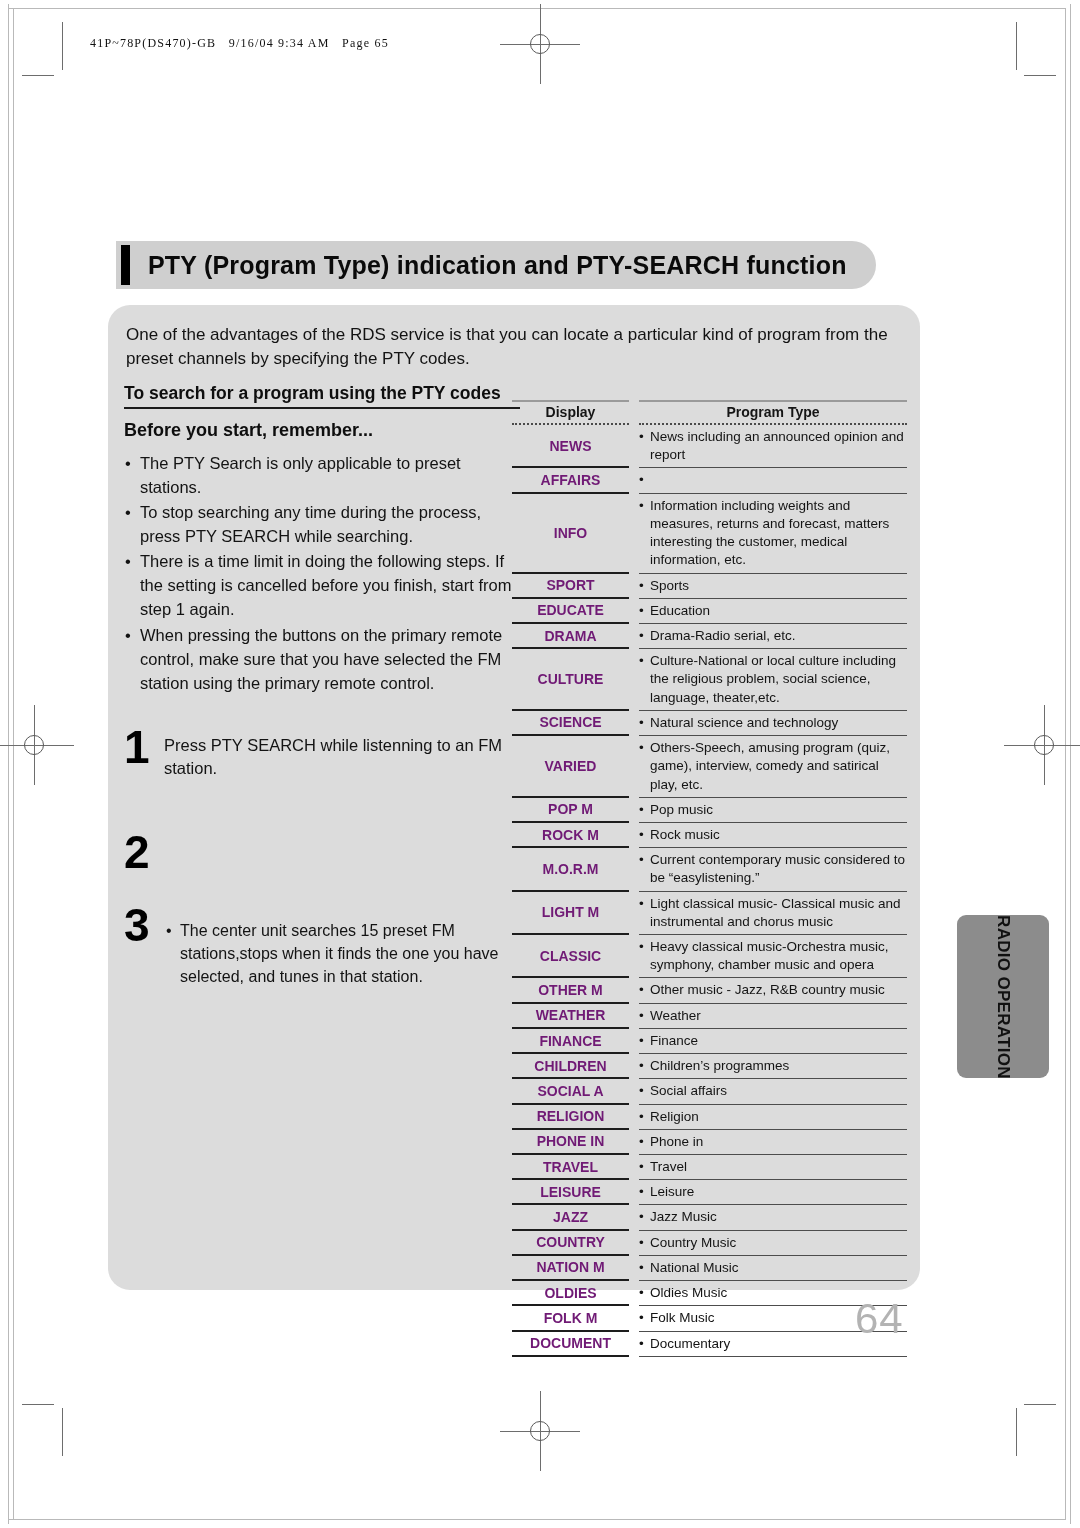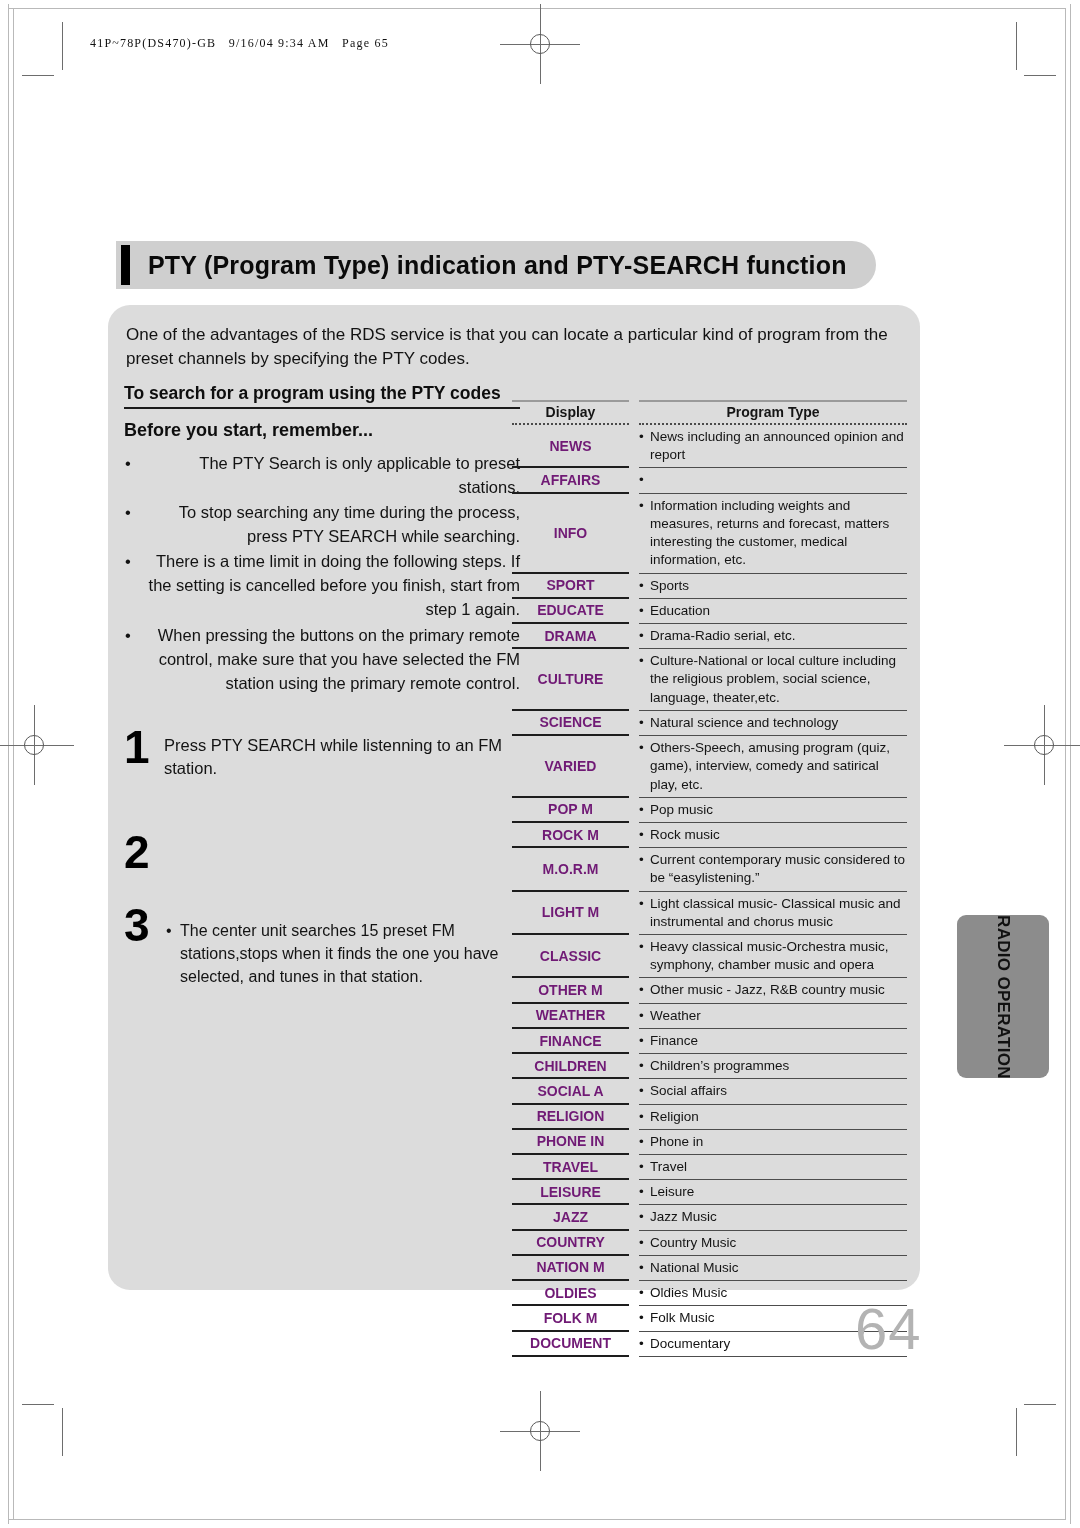--- a/index.html
+++ b/index.html
@@ -147,21 +147,20 @@
     margin: 10px 0 0 0;
     padding: 0;
   }
   ul.bullets li {
     position: relative;
     padding-left: 16px;
     font-size: 16.5px;
     line-height: 1.46;
     color: #131313;
     margin-bottom: 1px;
-    text-align: right;
   }
   ul.bullets li::before {
     content: "\2022";
     position: absolute;
     left: 1px;
     top: 0;
   }
 
   .steps { margin-top: 34px; }
   .step {
@@ -294,21 +293,21 @@
     font-weight: bold;
     color: #111;
     letter-spacing: 0.3px;
   }
 
   
   .page-num {
     position: absolute;
     left: 855px;
     top: 1295px;
-    font-size: 58px;
+    font-size: 42px;
     font-weight: normal;
     color: #b3b3b3;
     letter-spacing: 1px;
   }
 </style>
 </head>
 <body>
 
 <div class="frame-line fl-left"></div>
 <div class="frame-line fl-left2"></div>

